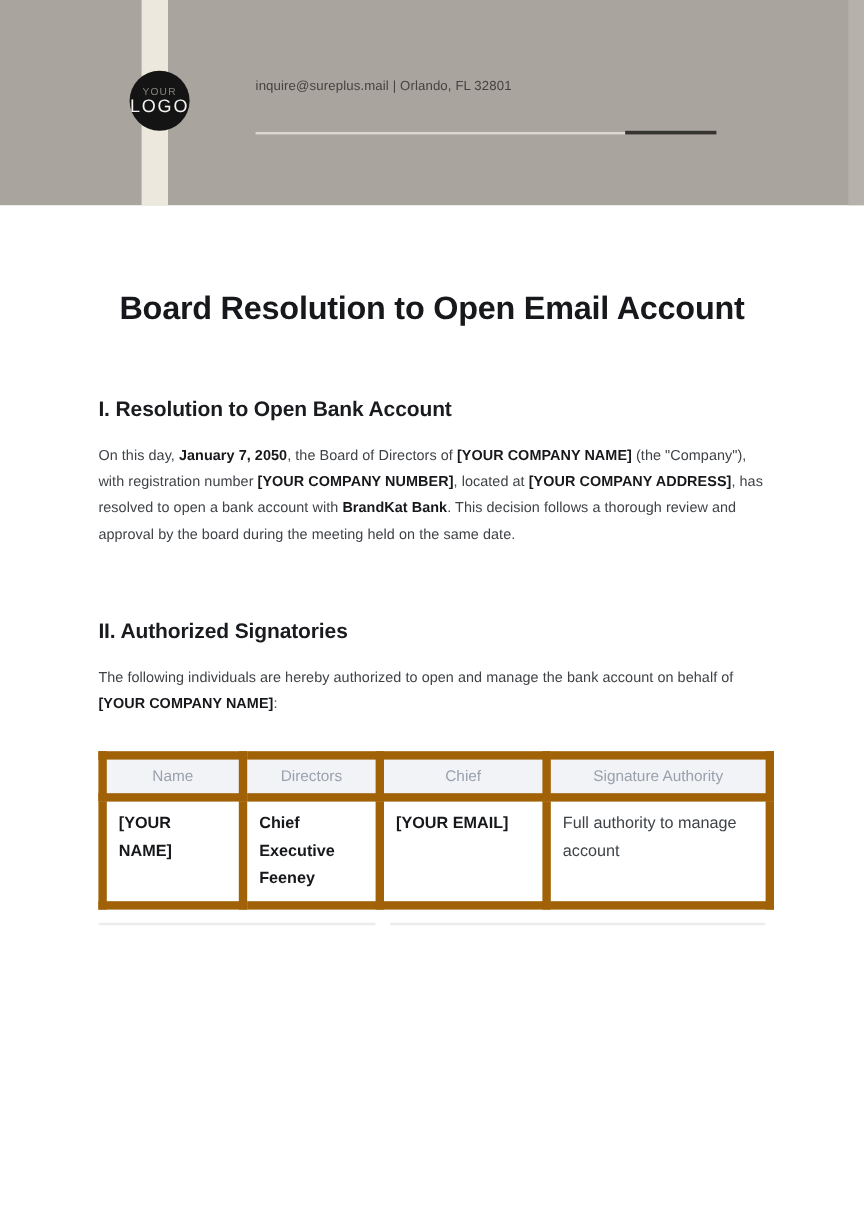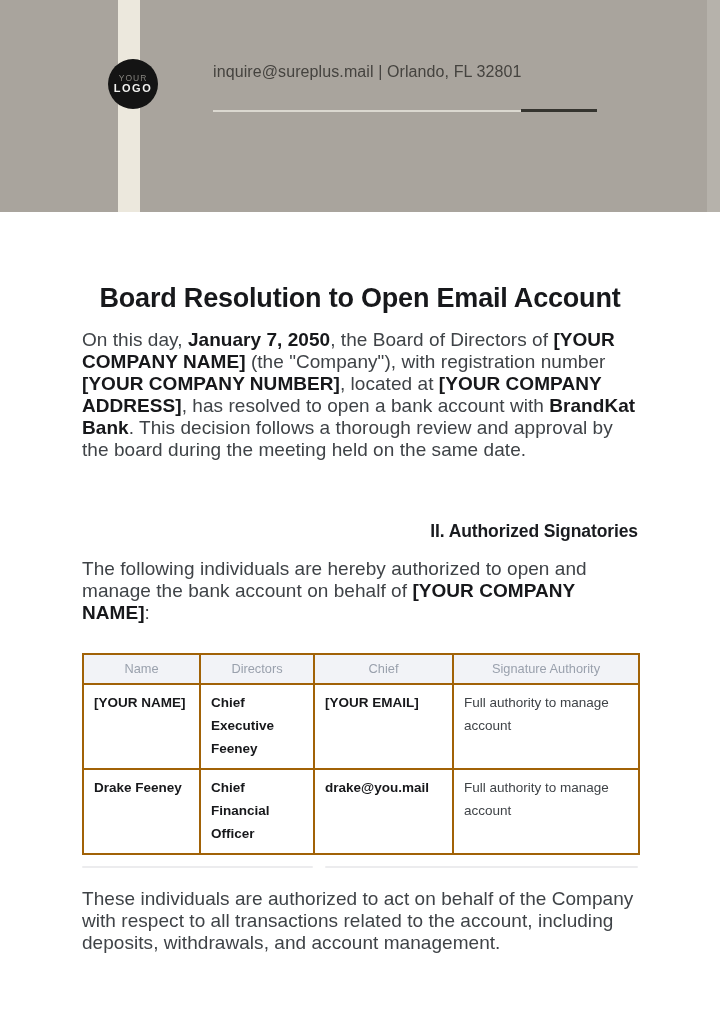--- a/index.html
+++ b/index.html
@@ -12,21 +12,21 @@
   .page {
     position: relative;
     width: 720px; height: 1016px;
     background: #ffffff;
     overflow: hidden;
   }
 
   
   .letterhead {
     position: relative;
-    width: 100%; height: 212px;
+    width: 100%; height: 171px;
     background: #a9a49d;
   }
   .stripe {
     position: absolute;
     left: 118px; top: 0; bottom: 0;
     width: 22px;
     background: #ece8dd;
   }
   .edge-band {
     position: absolute;
@@ -45,29 +45,29 @@
     line-height: 1.05;
   }
   .logo-your {
     color: #86847f;
     font-size: 8.5px;
     letter-spacing: 1px;
     font-weight: 400;
   }
   .logo-logo {
     color: #f2f2f0;
-    font-size: 11px;
+    font-size: 15px;
     letter-spacing: 1.5px;
-    font-weight: 700;
+    font-weight: 400;
   }
   .contact {
     position: absolute;
     left: 213px; top: 64px;
     color: #45433f;
-    font-size: 16px;
+    font-size: 11px;
     font-weight: 500;
     line-height: 16.5px;
     letter-spacing: 0.1px;
   }
   .rule-light {
     position: absolute;
     left: 213px; top: 110px;
     width: 308px; height: 2px;
     background: #dbd8d0;
   }
@@ -92,39 +92,39 @@
     letter-spacing: -0.2px;
   }
   .sec {
     margin: 57px 0 0;
     font-size: 17.5px;
     line-height: 23px;
     font-weight: 700;
     color: #191b1f;
     letter-spacing: -0.1px;
   }
-  .sec2 { margin-top: 59px; text-align: right; }
+  .sec2 { margin-top: 59px; }
   .para {
     margin: 15px 0 0;
-    font-size: 19px;
+    font-size: 12px;
     line-height: 22px;
     color: #3f4347;
     letter-spacing: 0.05px;
   }
   .para strong { color: #17181b; font-weight: 700; }
 
   
   .sig-table {
     margin-top: 29px;
     width: 100%;
     border-collapse: collapse;
     table-layout: fixed;
   }
   .sig-table th, .sig-table td {
-    border: 2px solid #a16207;
+    border: 7px solid #a16207;
   }
   .sig-table thead th {
     background: #f2f3f7;
     color: #9aa1ad;
     font-size: 12.8px;
     font-weight: 400;
     text-align: center;
     padding: 6px 4px;
     line-height: 16px;
   }
@@ -174,20 +174,21 @@
       <div>inquire@sureplus.mail | Orlando, FL 32801</div>
     </div>
     <div class="rule-light"></div>
     <div class="rule-dark"></div>
   </header>
 
   <main class="content">
 
     <h1 class="title">Board Resolution to Open Email Account</h1>
 
+    <h2 class="sec">I. Resolution to Open Bank Account</h2>
     <p class="para"><span>On this day, </span><strong>January 7, 2050</strong><span>, the Board of Directors of </span><strong>[YOUR COMPANY NAME]</strong><span> (the "Company"), with registration number </span><strong>[YOUR COMPANY NUMBER]</strong><span>, located at </span><strong>[YOUR COMPANY ADDRESS]</strong><span>, has resolved to open a bank account with </span><strong>BrandKat Bank</strong><span>. This decision follows a thorough review and approval by the board during the meeting held on the same date.</span></p>
 
     <h2 class="sec sec2">II. Authorized Signatories</h2>
     <p class="para"><span>The following individuals are hereby authorized to open and manage the bank account on behalf of </span><strong>[YOUR COMPANY NAME]</strong><span>:</span></p>
 
     <table class="sig-table">
       <colgroup>
         <col style="width:117px">
         <col style="width:114px">
         <col style="width:139px">
@@ -201,31 +202,24 @@
           <th>Signature Authority</th>
         </tr>
       </thead>
       <tbody>
         <tr>
           <td class="b">[YOUR NAME]</td>
           <td class="b">Chief Executive Feeney</td>
           <td class="b">[YOUR EMAIL]</td>
           <td>Full authority to manage account</td>
         </tr>
-        <tr>
-          <td class="b">Drake Feeney</td>
-          <td class="b">Chief Financial Officer</td>
-          <td class="b">drake@you.mail</td>
-          <td>Full authority to manage account</td>
-        </tr>
       </tbody>
     </table>
 
     <div class="divider">
       <span class="seg seg-left"></span>
       <span class="gap"></span>
       <span class="seg seg-right"></span>
     </div>
 
-    <p class="para closing"><span>These individuals are authorized to act on behalf of the Company with respect to all transactions related to the account, including deposits, withdrawals, and account management.</span></p>
 
   </main>
 </div>
 
 </body></html>

